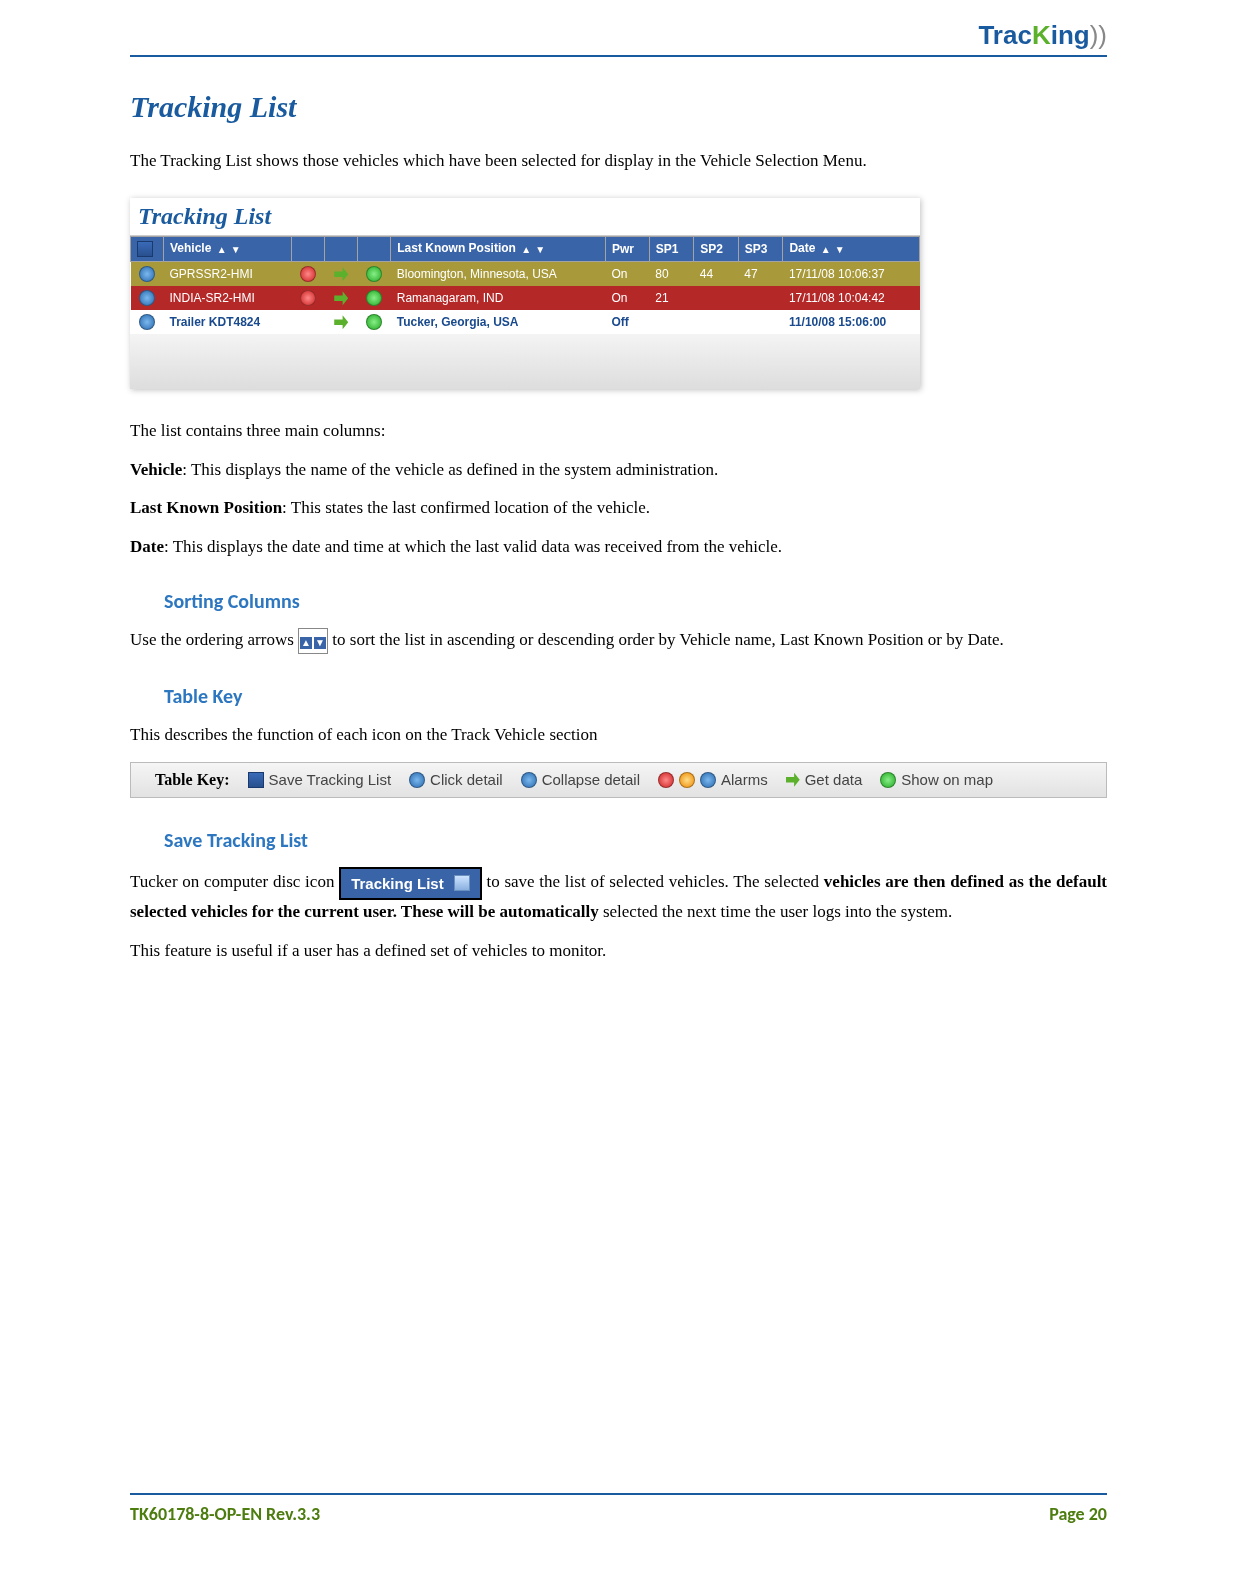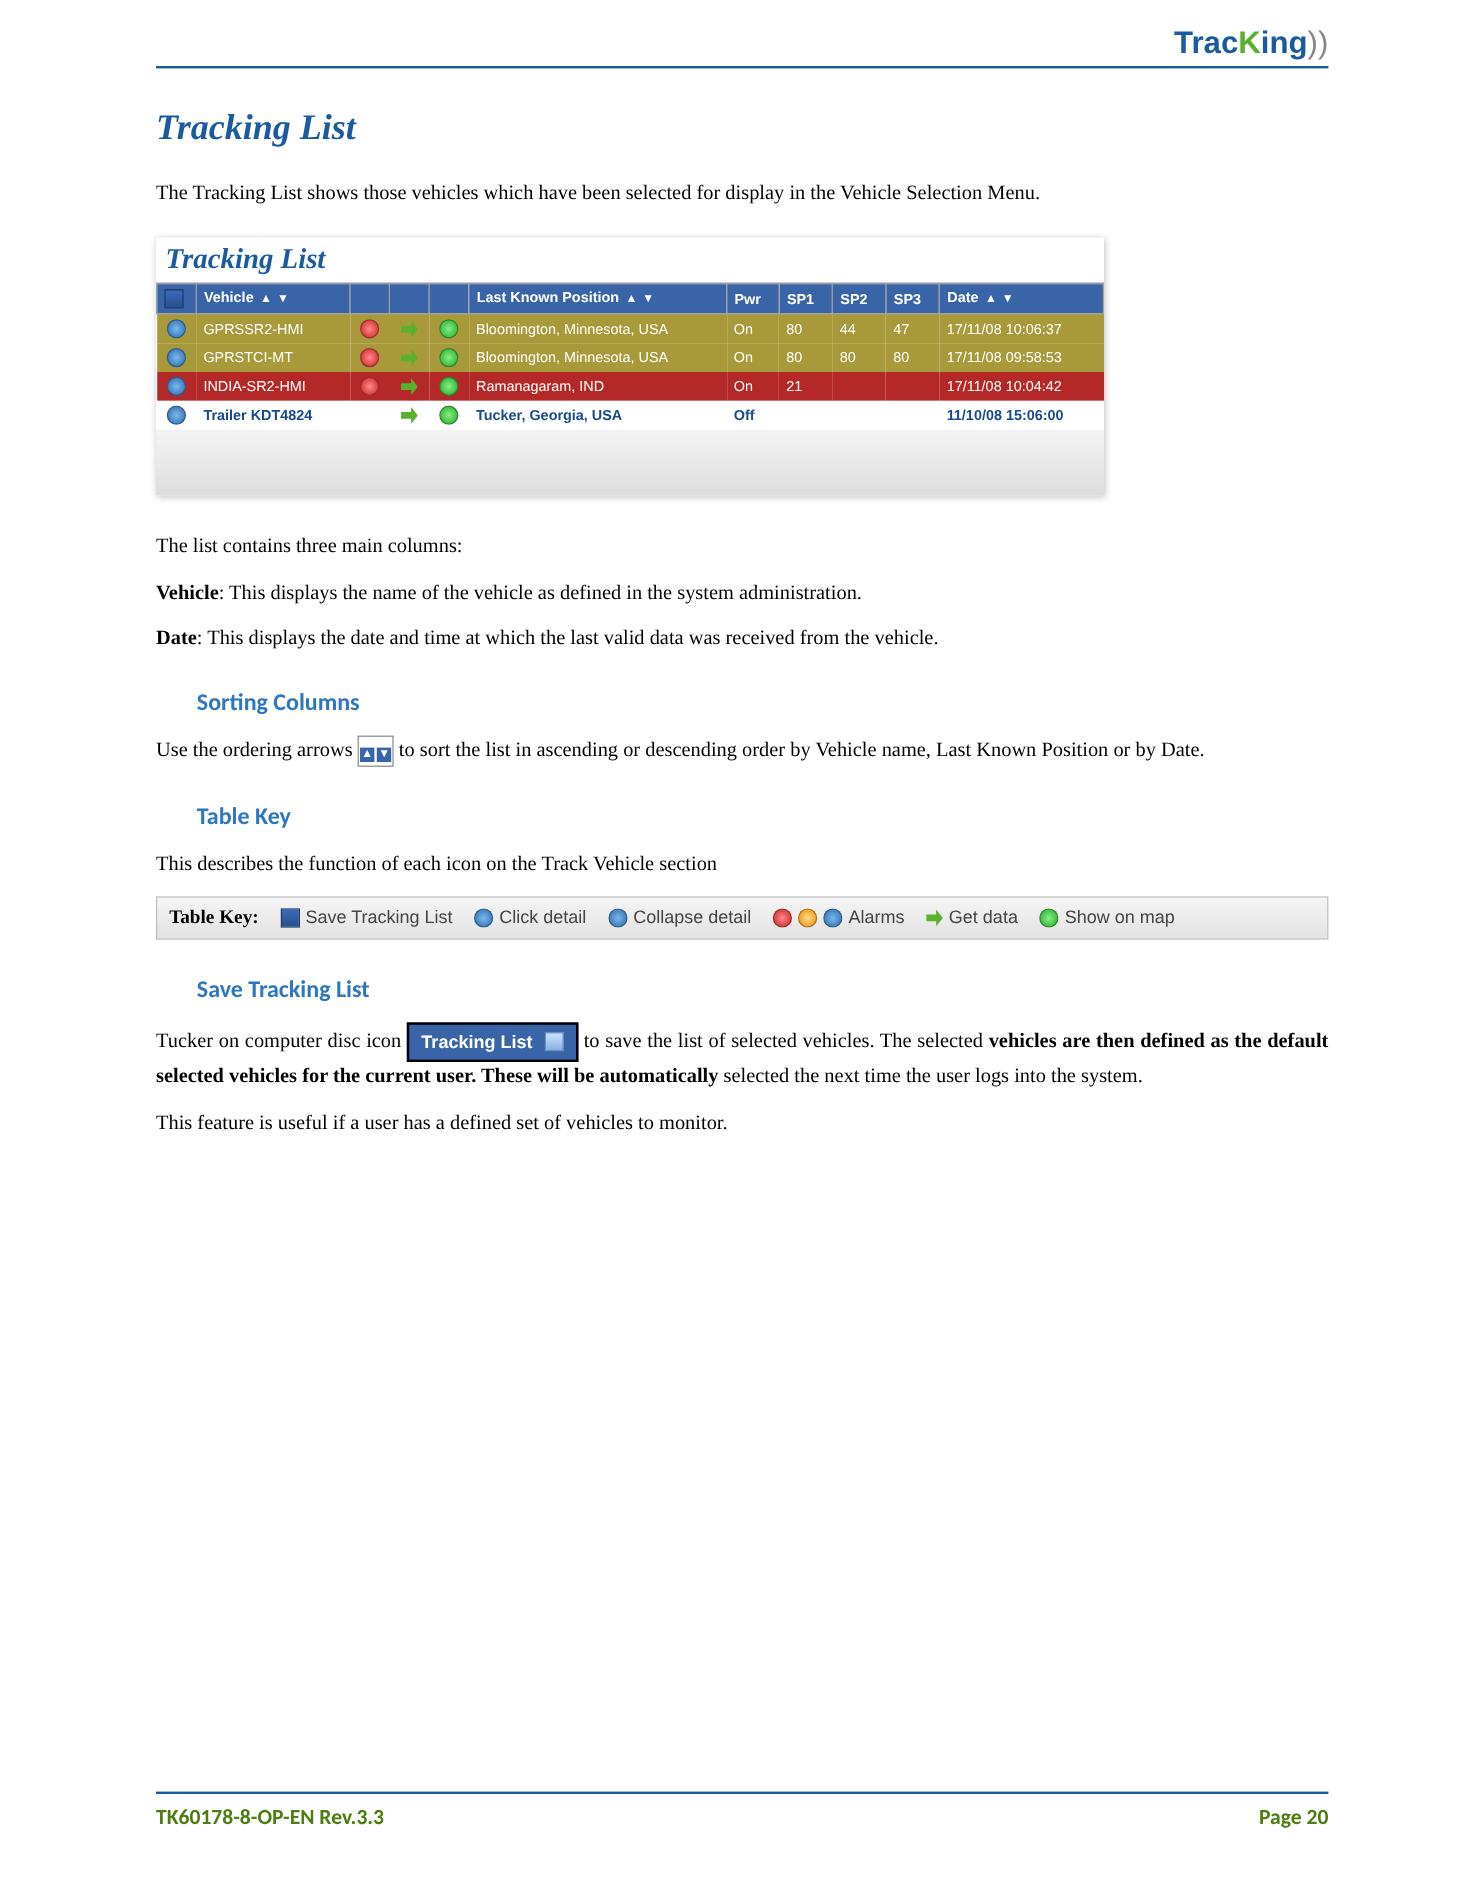--- a/index.html
+++ b/index.html
@@ -129,21 +129,21 @@
     width: 14px; height: 14px;
     background: linear-gradient(#3a6ab8,#28508e);
     border: 1px solid #1a3a6e;
     vertical-align: middle;
   }
   
   .keybar {
     width: 100%;
     border: 1px solid #bbb;
     background: linear-gradient(#f5f5f5,#e2e2e2);
-    padding: 8px 10px;
+    padding: 8px 24px;
     font-family: Tahoma, Arial, sans-serif;
     font-size: 15px;
     color: #444;
     box-sizing: border-box;
     margin: 8px 0 15px 0;
     display: flex;
     align-items: center;
     gap: 18px;
   }
   .keybar b { color: #000; font-family: Georgia, serif; font-size: 16px; }
@@ -231,33 +231,20 @@
         <td class="tl-icon-cell"><span class="circ circ-red"></span></td>
         <td class="tl-icon-cell"><span class="green-arrow"></span></td>
         <td class="tl-icon-cell"><span class="circ circ-green"></span></td>
         <td>Bloomington, Minnesota, USA</td>
         <td>On</td>
         <td>80</td>
         <td>44</td>
         <td>47</td>
         <td>17/11/08 10:06:37</td>
       </tr>
-      <tr class="tl-row-y">
-        <td class="tl-icon-cell"><span class="circ circ-blue"></span></td>
-        <td>GPRSTCI-MT</td>
-        <td class="tl-icon-cell"><span class="circ circ-red"></span></td>
-        <td class="tl-icon-cell"><span class="green-arrow"></span></td>
-        <td class="tl-icon-cell"><span class="circ circ-green"></span></td>
-        <td>Bloomington, Minnesota, USA</td>
-        <td>On</td>
-        <td>80</td>
-        <td>80</td>
-        <td>80</td>
-        <td>17/11/08 09:58:53</td>
-      </tr>
       <tr class="tl-row-r">
         <td class="tl-icon-cell"><span class="circ circ-blue"></span></td>
         <td>INDIA-SR2-HMI</td>
         <td class="tl-icon-cell"><span class="circ circ-red"></span></td>
         <td class="tl-icon-cell"><span class="green-arrow"></span></td>
         <td class="tl-icon-cell"><span class="circ circ-green"></span></td>
         <td>Ramanagaram, IND</td>
         <td>On</td>
         <td>21</td>
         <td></td>
@@ -277,20 +264,21 @@
         <td></td>
         <td>11/10/08 15:06:00</td>
       </tr>
     </tbody>
       </table>
     <div class="tl-fade"></div>
   </div>
 
   <div class="body-text">The list contains three main columns:</div>
   <div class="body-text"><b>Vehicle</b><span>: This displays the name of the vehicle as defined in the system administration.</span></div>
+  <div class="body-text"><b>Last Known Position</b><span>: This states the last confirmed location of the vehicle.</span></div>
   <div class="body-text"><b>Date</b><span>: This displays the date and time at which the last valid data was received from the vehicle.</span></div>
 
   <div class="h-sub">Sorting Columns</div>
   <div class="body-text justify">
     <span>Use the ordering arrows </span>
     <span class="sort-arrows-dark inline-img"><span>▲</span><span>▼</span></span>
     <span> to sort the list in ascending or descending order by Vehicle name, Last Known Position or by Date.</span>
   </div>
 
   <div class="h-sub">Table Key</div>

